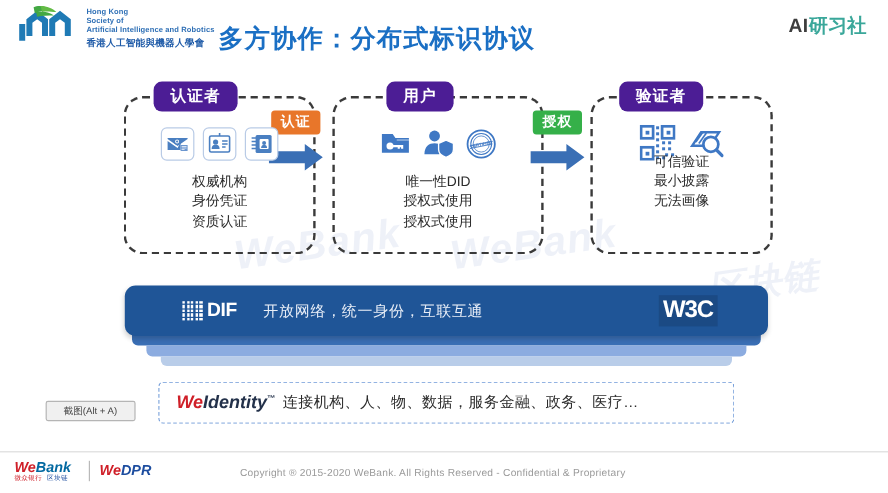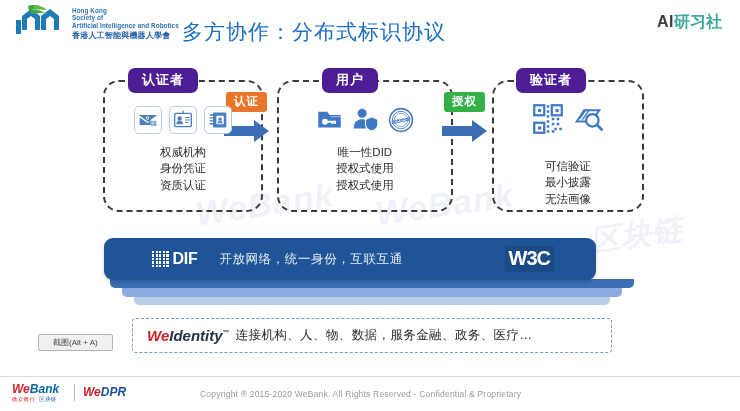--- a/index.html
+++ b/index.html
@@ -62,21 +62,21 @@
     color: #1f5ba8;
     font-weight: bold;
     margin-top: 1.5px;
     letter-spacing: 0.2px;
     white-space: nowrap;
   }
   .slide-title {
     position: absolute;
     left: 182px; top: 18px;
     font-size: 21px;
-    font-weight: normal;
+    font-weight: bold;
     color: #1a6fc4;
     letter-spacing: 1px;
     white-space: nowrap;
   }
   .ai-logo {
     position: absolute;
     right: 18px; top: 12px;
     font-size: 16px;
     font-weight: bold;
     white-space: nowrap;
@@ -150,21 +150,21 @@
   .panel-text {
     position: absolute;
     text-align: center;
     font-size: 11.5px;
     color: #2b2b2b;
     line-height: 1.42;
     z-index: 3;
   }
   .panel-text.t1 { left: 103px; top: 86px; width: 160px; }
   .panel-text.t2 { left: 277px; top: 86px; width: 176px; }
-  .panel-text.t3 { left: 492px; top: 100px; width: 152px; }
+  .panel-text.t3 { left: 492px; top: 69px; width: 152px; }
 
   
   .arrow-group { position: absolute; z-index: 2; }
   .arrow-group.a1 { left: 224px; top: 60px; }
   .arrow-group.a2 { left: 442px; top: 60px; }
   .arrow-badge {
     position: absolute;
     top: 34px;
     color: #ffffff;
     font-size: 11.5px;
@@ -174,21 +174,21 @@
     white-space: nowrap;
     letter-spacing: 1px;
   }
   .arrow-badge.b1 { left: 226px; background: #e8762a; text-align: right; }
   .arrow-badge.b2 { left: 444px; background: #35b049; }
 
   
   .bar-dif {
     position: absolute;
     left: 104px; top: 238px;
-    width: 492px; height: 42px;
+    width: 536px; height: 42px;
     background: #1f5597;
     border-radius: 9px;
     box-shadow: 0 2px 4px rgba(0,0,0,0.18);
     z-index: 3;
     display: flex;
     align-items: center;
   }
   .dif-logo {
     display: flex;
     align-items: center;

